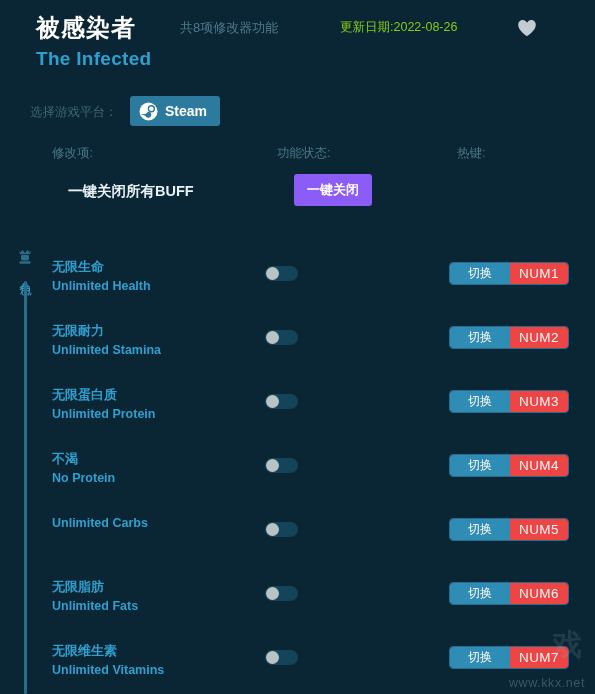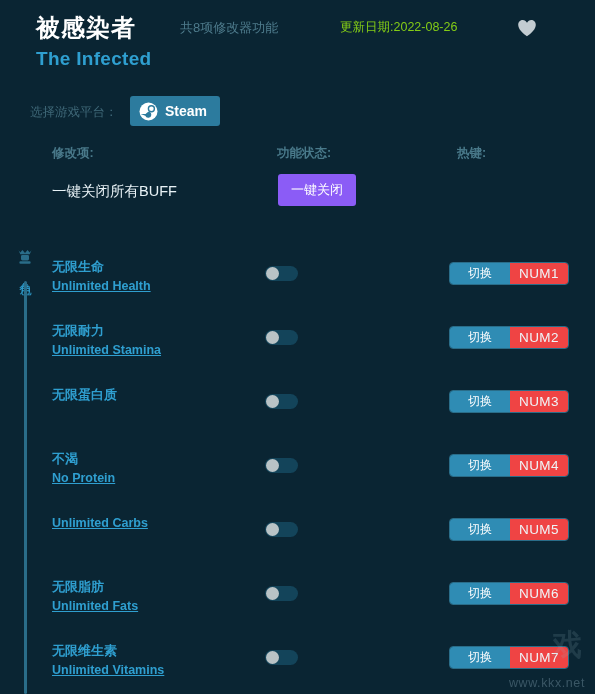--- a/index.html
+++ b/index.html
@@ -102,39 +102,39 @@
     color: #ffffff;
   }
 
   
   .col-headers {
     position: absolute;
     left: 0;
     top: 145px;
     width: 585px;
     height: 20px;
-    font-weight: bold;
   }
   .col-headers span {
     position: absolute;
     font-size: 12.5px;
     color: #49798a;
     top: 0;
   }
   .col-mod   { left: 52px; }
   .col-state { left: 277px; }
   .col-key   { left: 457px; }
 
   
   .master-row {
     position: absolute;
-    left: 0;
+    left: 16px;
     top: 174px;
     width: 549px;
     height: 44px;
+    font-weight: bold;
   }
   .master-label {
     position: absolute;
     left: 52px;
     top: 8px;
     font-size: 14.5px;
     color: #e8f2f6;
   }
   .master-btn {
     position: absolute;
@@ -205,21 +205,20 @@
     font-size: 13px;
     font-weight: bold;
     color: #2f9fd0;
     line-height: 1.45;
   }
   .row-en {
     font-size: 12.5px;
     font-weight: bold;
     color: #2f9fd0;
     line-height: 1.45;
-    text-decoration: underline;
   }
   .toggle {
     position: absolute;
     left: 265px;
     top: 18px;
     width: 33px;
     height: 15px;
     border-radius: 8px;
     background: #13445a;
     cursor: pointer;
@@ -369,20 +368,21 @@
           <span class="knob"></span>
         </div>
         <div class="hotkey">
           <span class="hk-action">切换</span>
           <span class="hk-key">NUM2</span>
         </div>
       </div>
       <div class="row">
         <div class="row-labels">
           <div class="row-cn">无限蛋白质</div>
+          <div class="row-en">Unlimited Protein</div>
         </div>
         <div class="toggle">
           <span class="knob"></span>
         </div>
         <div class="hotkey">
           <span class="hk-action">切换</span>
           <span class="hk-key">NUM3</span>
         </div>
       </div>
       <div class="row">

